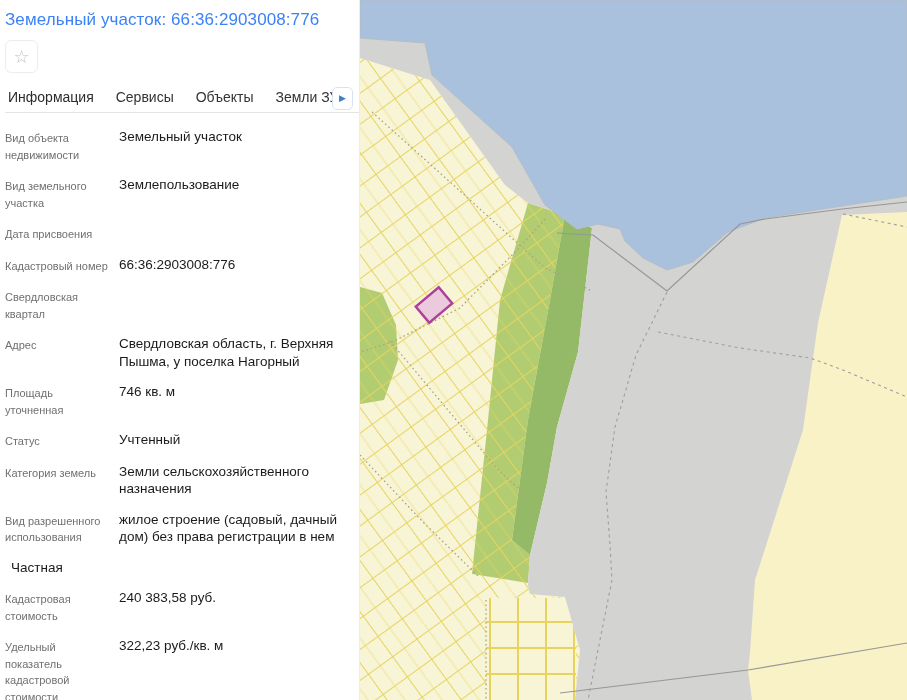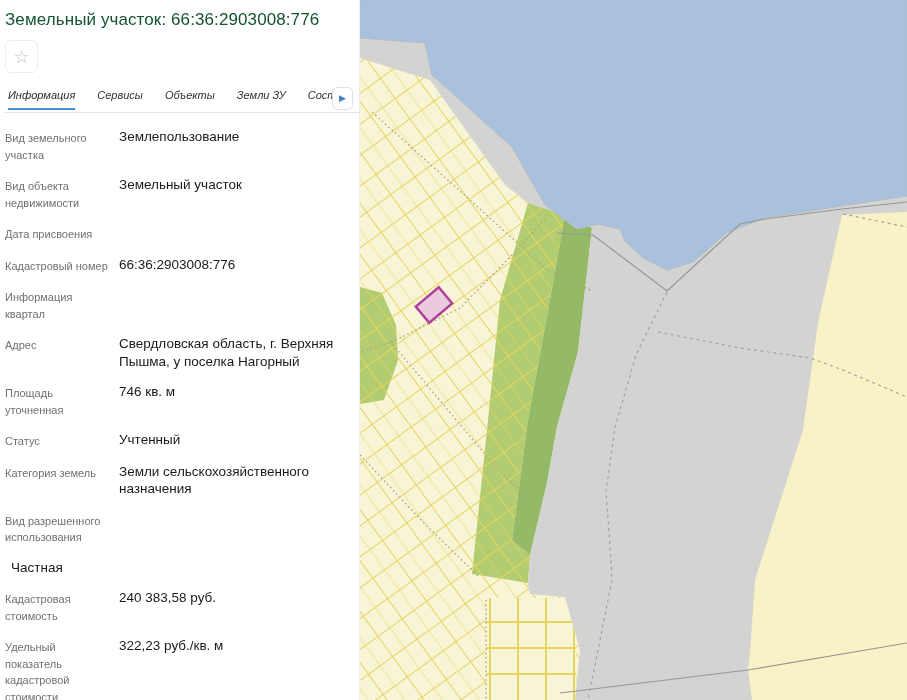--- a/index.html
+++ b/index.html
@@ -5,32 +5,32 @@
   html,body{margin:0;padding:0;}
   body{
     width:907px;height:700px;position:relative;overflow:hidden;
     font-family:"Liberation Sans", sans-serif;background:#fff;
   }
   .panel{
     position:absolute;left:0;top:0;width:360px;height:700px;background:#fff;
     box-sizing:border-box;padding:8px 0 0 5px;border-right:1px solid #ededed;overflow:hidden;
   }
   .title{
-    font-size:17px;font-weight:400;color:#14532d;margin:2px 0 10px 0;letter-spacing:.1px;
+    font-size:17px;font-weight:400;color:#3b82f6;margin:2px 0 10px 0;letter-spacing:.1px;
   }
   .fav-btn{
     width:33px;height:33px;border:1px solid #ededed;border-radius:6px;background:#fff;
     color:#c3c3c3;font-size:18px;line-height:30px;text-align:center;padding:0;cursor:pointer;display:block;
   }
   .tabs{
     margin-top:13px;position:relative;display:flex;gap:22px;align-items:flex-start;
     border-bottom:1px solid #e4e4e4;height:27px;box-sizing:border-box;overflow:hidden;padding-left:3px;
   }
   .tab{
-    font-size:11px;color:#333;white-space:nowrap;padding:3px 0 9px;cursor:pointer;flex:none;font-style:italic;
+    font-size:14px;color:#333;white-space:nowrap;padding:3px 0 9px;cursor:pointer;flex:none;
   }
   .tab.active{border-bottom:2px solid #4a8fd2;padding-bottom:7px;color:#2b2b2b;}
   .tab-scroll{
     position:absolute;right:6px;top:1px;width:21px;height:23px;border:1px solid #d8e3f2;border-radius:5px;
     background:#fff;color:#3e7fc8;font-size:9px;line-height:21px;text-align:center;padding:0;cursor:pointer;
   }
   .fields{margin-top:15px;padding-right:4px;}
   .row{display:flex;margin-bottom:13px;}
   .lbl{width:108px;flex:none;font-size:11px;color:#707070;line-height:1.5;padding-top:2px;}
   .val{margin-left:6px;width:230px;font-size:13.5px;color:#1b1b1b;line-height:1.3;}
@@ -49,55 +49,56 @@
     <div class="tab active">Информация</div>
     <div class="tab">Сервисы</div>
     <div class="tab">Объекты</div>
     <div class="tab">Земли ЗУ</div>
     <div class="tab">Состав</div>
     <button class="tab-scroll"><span>▶</span></button>
   </div>
 
   <div class="fields">
     <div class="row">
+      <div class="lbl">Вид объекта недвижимости</div>
+      <div class="val">Земельный участок</div>
+    </div>
+    <div class="row">
       <div class="lbl">Вид земельного участка</div>
       <div class="val">Землепользование</div>
-    </div>
-    <div class="row">
-      <div class="lbl">Вид объекта недвижимости</div>
-      <div class="val">Земельный участок</div>
     </div>
     <div class="row">
       <div class="lbl">Дата присвоения</div>
     </div>
     <div class="row">
       <div class="lbl">Кадастровый номер</div>
       <div class="val">66:36:2903008:776</div>
     </div>
     <div class="row">
-      <div class="lbl">Информация квартал</div>
+      <div class="lbl">Свердловская квартал</div>
     </div>
     <div class="row">
       <div class="lbl">Адрес</div>
       <div class="val">Свердловская область, г. Верхняя Пышма, у поселка Нагорный</div>
     </div>
     <div class="row">
       <div class="lbl">Площадь уточненная</div>
       <div class="val">746 кв. м</div>
     </div>
     <div class="row">
       <div class="lbl">Статус</div>
       <div class="val">Учтенный</div>
     </div>
     <div class="row">
       <div class="lbl">Категория земель</div>
       <div class="val">Земли сельскохозяйственного назначения</div>
     </div>
     <div class="row">
       <div class="lbl">Вид разрешенного использования</div>
+      <div class="val">жилое строение (садовый, дачный дом) без права регистрации в нем</div>
     </div>
     <div class="row">
       <div class="val">Частная</div>
     </div>
     <div class="row">
       <div class="lbl">Кадастровая стоимость</div>
       <div class="val">240 383,58 руб.</div>
     </div>
     <div class="row">
       <div class="lbl">Удельный показатель кадастровой стоимости</div>

